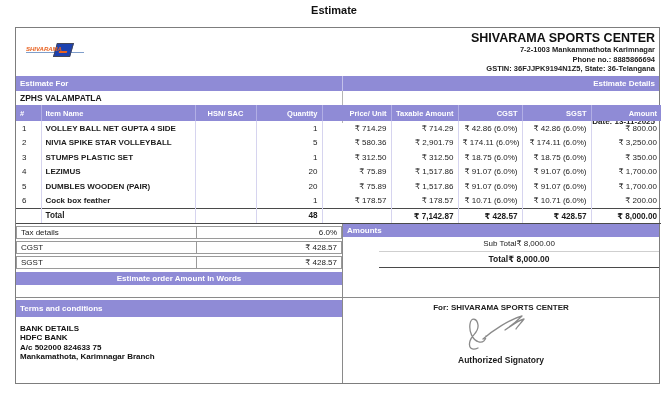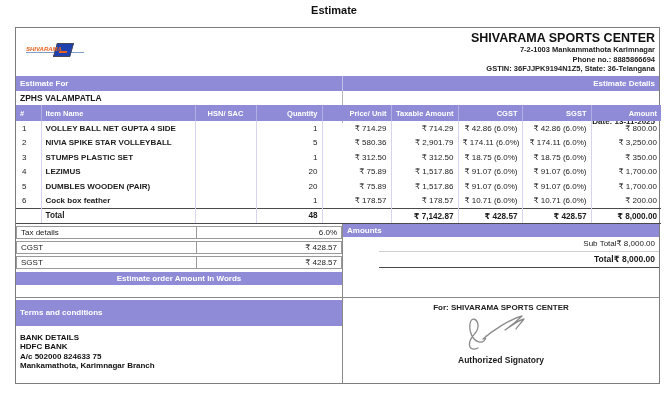--- a/index.html
+++ b/index.html
@@ -62,28 +62,28 @@
   .tax-label { width:179px; padding-left:4px; display:flex; align-items:center; }
   .tax-value { flex:1; border-left:1px solid #9a9a9a; display:flex; align-items:center;
     justify-content:flex-end; padding-right:4px; }
   .words-bar { height:13px; margin-top:3px; background:#8f8bd6; color:#fff; font-weight:bold;
     font-size:8px; display:flex; align-items:center; justify-content:center; }
   .words-text { height:14px; font-size:8.5px; font-weight:bold; display:flex;
     align-items:center; justify-content:center; }
   .mid-right { flex:1; border-left:1px solid #8a8a8a; display:flex; flex-direction:column; }
   .amounts-bar { height:13px; background:#8f8bd6; color:#fff; font-weight:bold; font-size:8px;
     display:flex; align-items:center; padding:0 4px; }
-  .amt-row { display:flex; justify-content:flex-end; align-items:center;
+  .amt-row { display:flex; justify-content:center; align-items:center;
     font-size:8px; padding:0 4px; height:15px; border-bottom:1px solid #cfcfcf;margin-left:36px; }
   .amt-row.total { font-weight:bold; font-size:8.5px; height:16px; border-bottom:1px solid #4a4a4a; }
 
   
   .bottom { display:flex; flex:1; }
   .bottom-left { width:326px; padding-top:2px; }
-  .terms-bar { height:26px; background:#8f8bd6; color:#fff; font-weight:bold; font-size:8px;
+  .terms-bar { height:17px; background:#8f8bd6; color:#fff; font-weight:bold; font-size:8px;
     display:flex; align-items:center; padding:4px 4px; }
   .bank { padding:7px 4px 0; font-size:8px; font-weight:bold; color:#111; line-height:9.5px; }
   .bottom-right { flex:1; border-left:1px solid #8a8a8a; display:flex; flex-direction:column;
     align-items:center; padding-top:5px; }
   .for-text { font-size:8px; font-weight:bold; color:#222; }
   .auth { font-size:8.5px; font-weight:bold; margin-top:1px; }
 </style>
 </head>
 <body>
 

